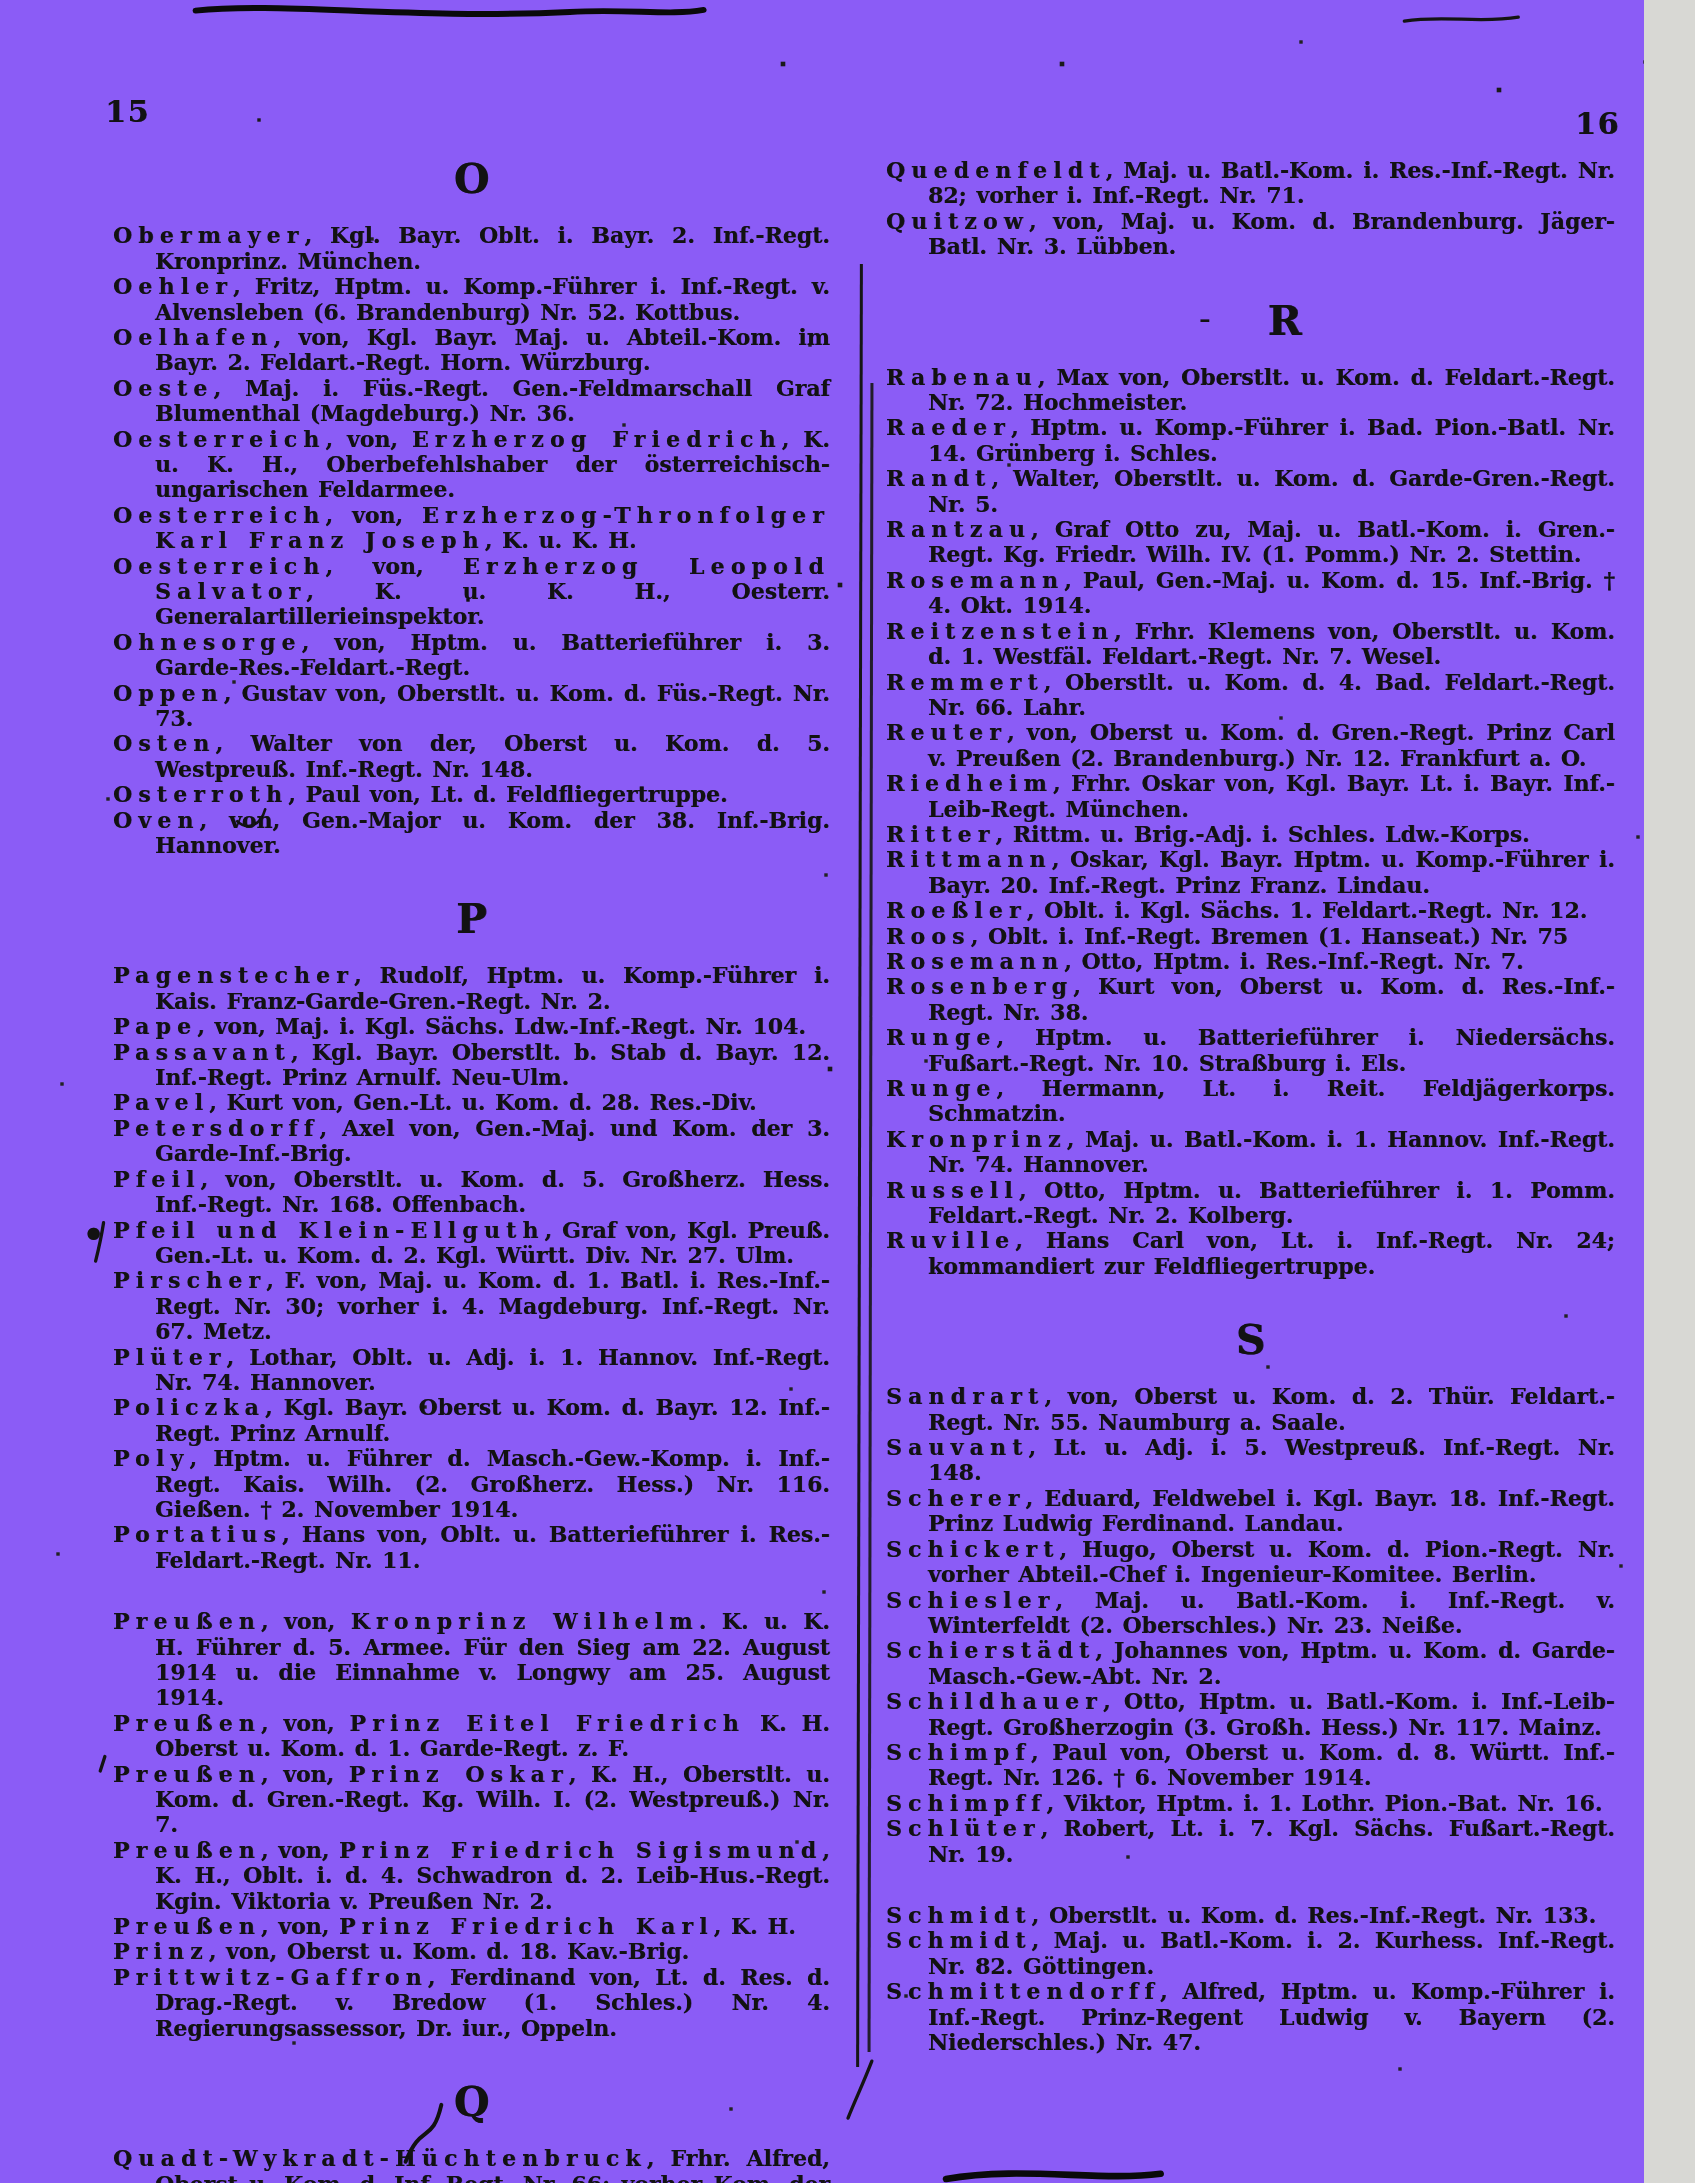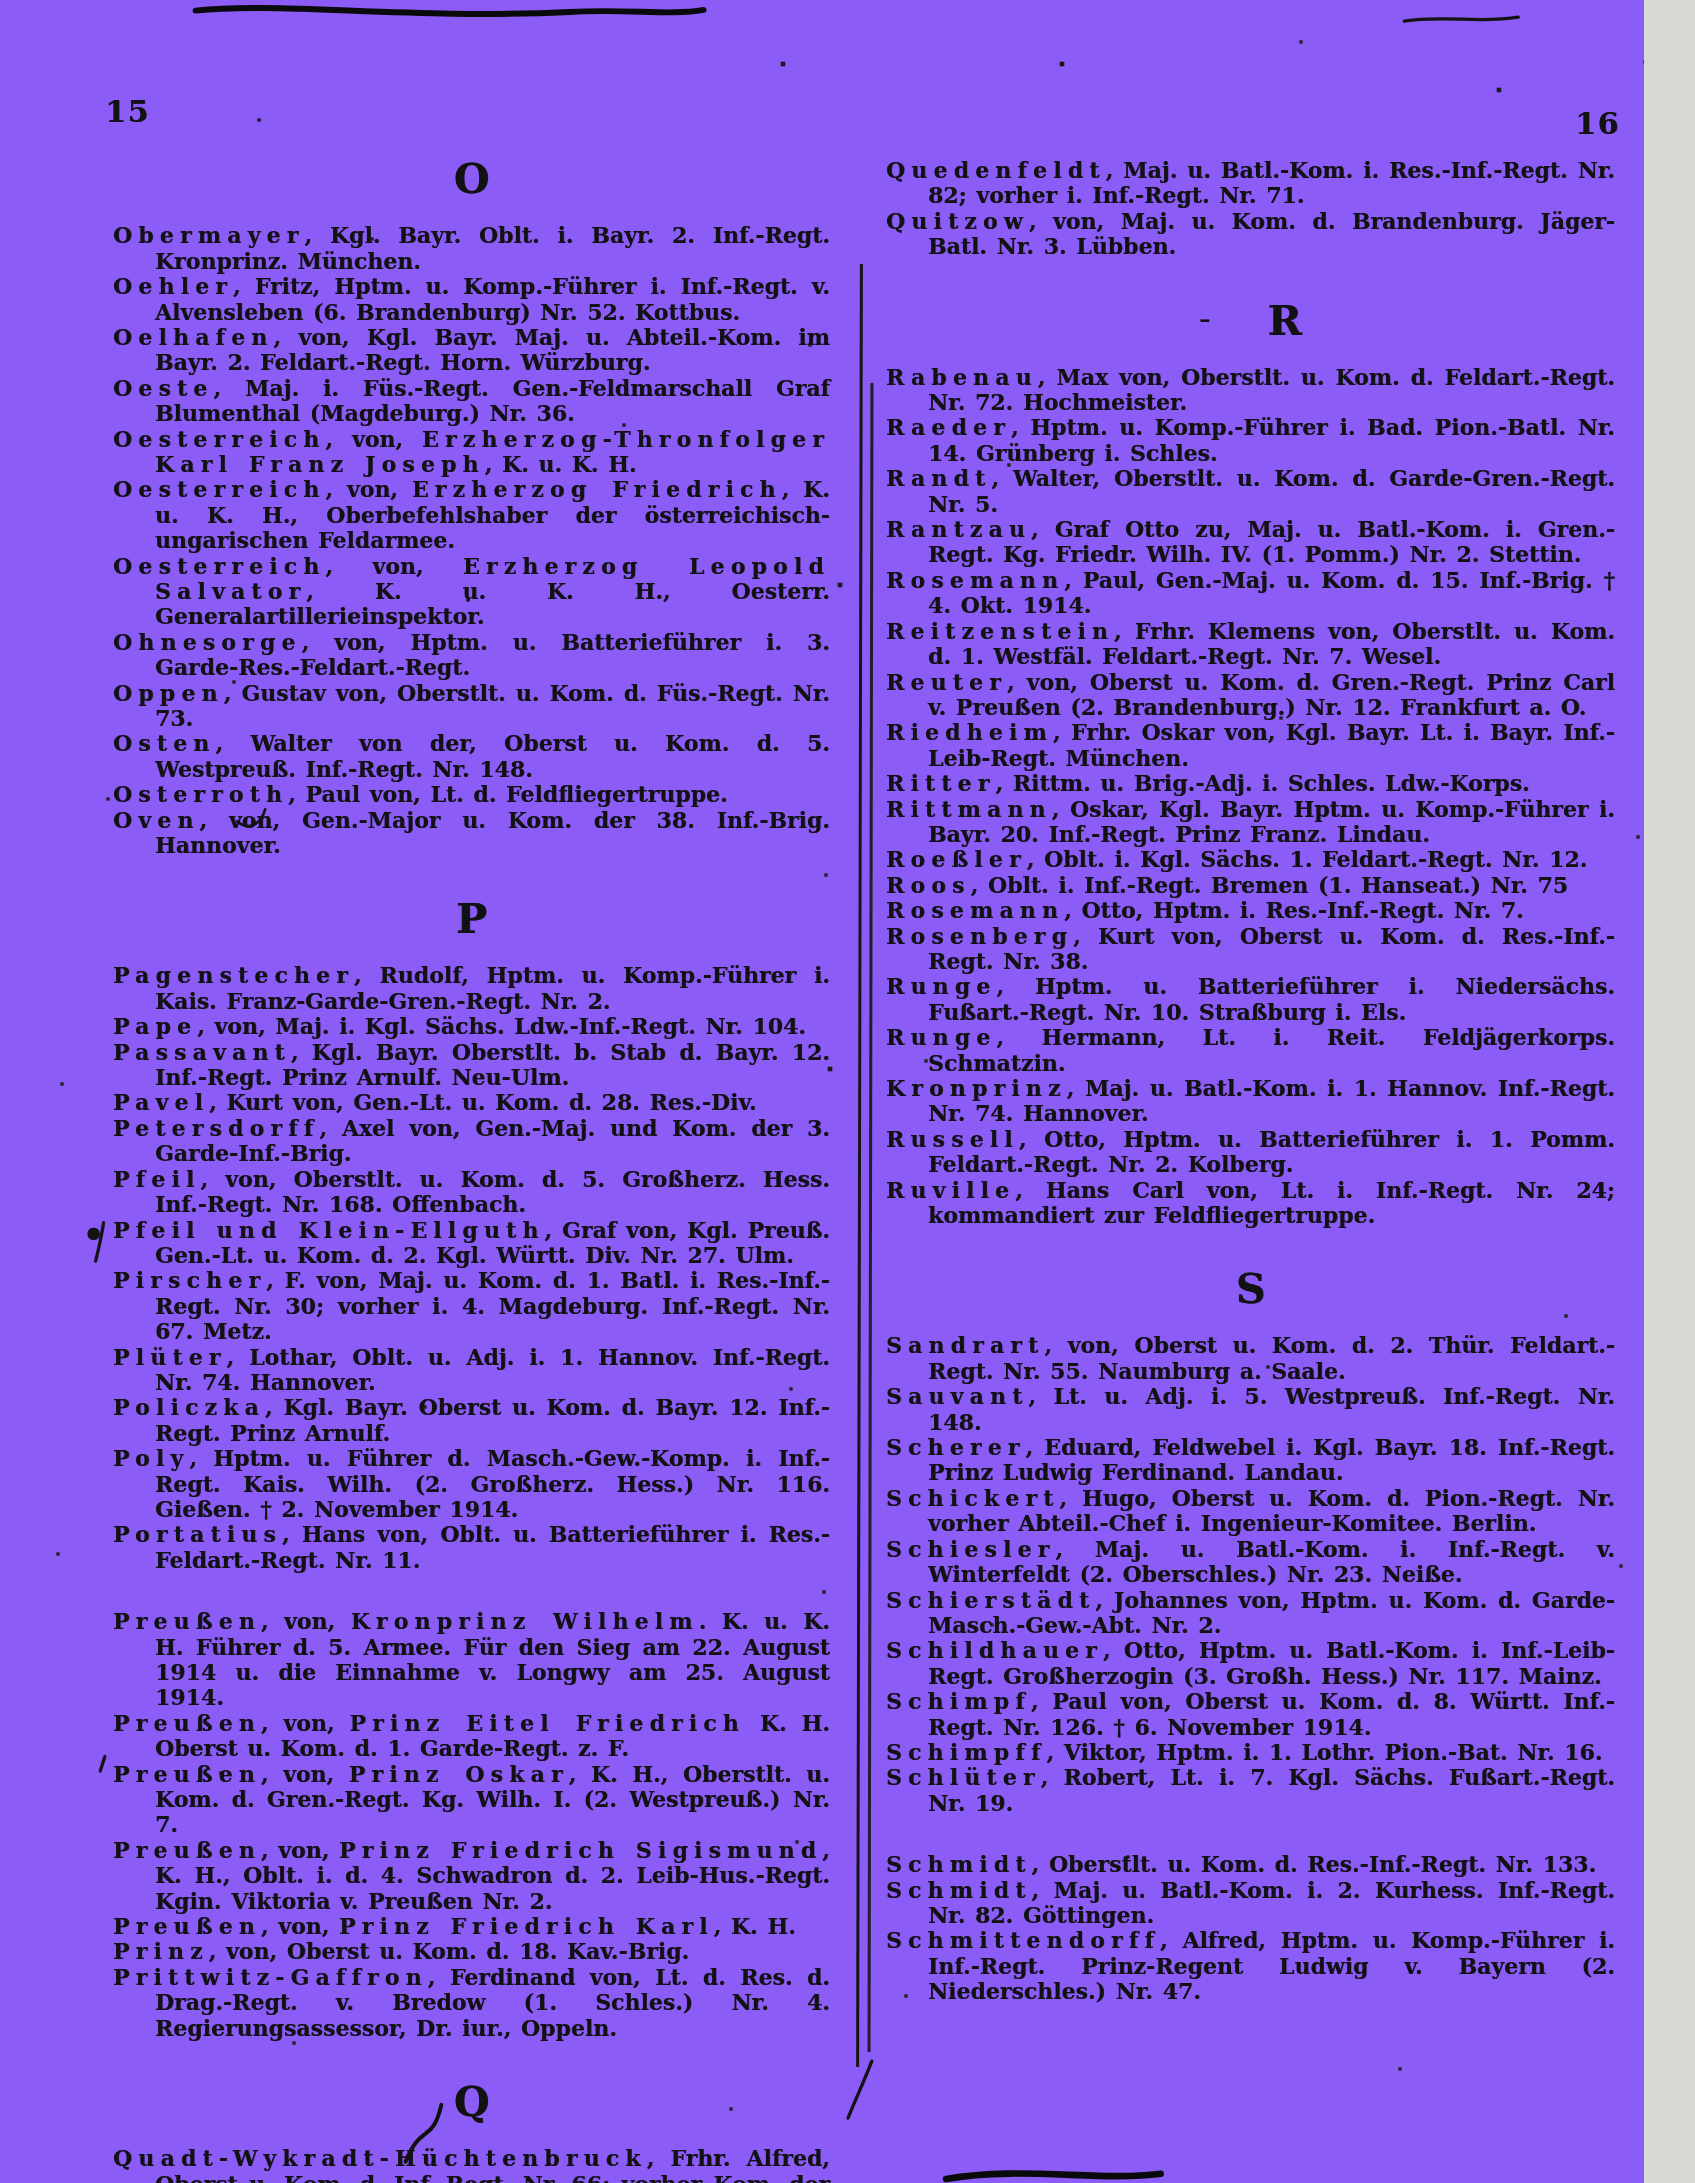--- a/index.html
+++ b/index.html
@@ -106,22 +106,22 @@
   <div class="divider divider-a"></div>
   <div class="divider divider-b"></div>
 
   <div class="col col-left" id="col-left">
       <div class="section">
         <div class="section-letter"><span>O</span></div>
         <p class="entry"><span class="sperr">Obermayer</span><span>, Kgl. Bayr. Oblt. i. Bayr. 2. Inf.-Regt. Kronprinz. München.</span></p>
         <p class="entry"><span class="sperr">Oehler</span><span>, Fritz, Hptm. u. Komp.-Führer i. Inf.-Regt. v. Alvensleben (6. Brandenburg) Nr. 52. Kottbus.</span></p>
         <p class="entry"><span class="sperr">Oelhafen</span><span>, von, Kgl. Bayr. Maj. u. Abteil.-Kom. im Bayr. 2. Feldart.-Regt. Horn. Würzburg.</span></p>
         <p class="entry"><span class="sperr">Oeste</span><span>, Maj. i. Füs.-Regt. Gen.-Feldmarschall Graf Blumenthal (Magdeburg.) Nr. 36.</span></p>
+        <p class="entry"><span class="sperr">Oesterreich</span><span>, von, </span><span class="sperr">Erzherzog Friedrich</span><span>, K. u. K. H., Oberbefehlshaber der österreichisch-ungarischen Feldarmee.</span></p>
         <p class="entry"><span class="sperr">Oesterreich</span><span>, von, </span><span class="sperr">Erzherzog-Thronfolger Karl Franz Joseph</span><span>, K. u. K. H.</span></p>
-        <p class="entry"><span class="sperr">Oesterreich</span><span>, von, </span><span class="sperr">Erzherzog Friedrich</span><span>, K. u. K. H., Oberbefehlshaber der österreichisch-ungarischen Feldarmee.</span></p>
         <p class="entry"><span class="sperr">Oesterreich</span><span>, von, </span><span class="sperr">Erzherzog Leopold Salvator</span><span>, K. u. K. H., Oesterr. Generalartillerieinspektor.</span></p>
         <p class="entry"><span class="sperr">Ohnesorge</span><span>, von, Hptm. u. Batterieführer i. 3. Garde-Res.-Feldart.-Regt.</span></p>
         <p class="entry"><span class="sperr">Oppen</span><span>, Gustav von, Oberstlt. u. Kom. d. Füs.-Regt. Nr. 73.</span></p>
         <p class="entry"><span class="sperr">Osten</span><span>, Walter von der, Oberst u. Kom. d. 5. Westpreuß. Inf.-Regt. Nr. 148.</span></p>
         <p class="entry"><span class="sperr">Osterroth</span><span>, Paul von, Lt. d. Feldfliegertruppe.</span></p>
         <p class="entry"><span class="sperr">Oven</span><span>, von, Gen.-Major u. Kom. der 38. Inf.-Brig. Hannover.</span></p>
       </div>
       <div class="section">
         <div class="section-letter"><span>P</span></div>
         <p class="entry"><span class="sperr">Pagenstecher</span><span>, Rudolf, Hptm. u. Komp.-Führer i. Kais. Franz-Garde-Gren.-Regt. Nr. 2.</span></p>
@@ -155,20 +155,21 @@
         <p class="entry"><span class="sperr">Quitzow</span><span>, von, Maj. u. Kom. d. Brandenburg. Jäger-Batl. Nr. 3. Lübben.</span></p>
       </div>
       <div class="section">
         <div class="section-letter"><span class="dash">–</span><span>R</span></div>
         <p class="entry"><span class="sperr">Rabenau</span><span>, Max von, Oberstlt. u. Kom. d. Feldart.-Regt. Nr. 72. Hochmeister.</span></p>
         <p class="entry"><span class="sperr">Raeder</span><span>, Hptm. u. Komp.-Führer i. Bad. Pion.-Batl. Nr. 14. Grünberg i. Schles.</span></p>
         <p class="entry"><span class="sperr">Randt</span><span>, Walter, Oberstlt. u. Kom. d. Garde-Gren.-Regt. Nr. 5.</span></p>
         <p class="entry"><span class="sperr">Rantzau</span><span>, Graf Otto zu, Maj. u. Batl.-Kom. i. Gren.-Regt. Kg. Friedr. Wilh. IV. (1. Pomm.) Nr. 2. Stettin.</span></p>
         <p class="entry"><span class="sperr">Rosemann</span><span>, Paul, Gen.-Maj. u. Kom. d. 15. Inf.-Brig. † 4. Okt. 1914.</span></p>
         <p class="entry"><span class="sperr">Reitzenstein</span><span>, Frhr. Klemens von, Oberstlt. u. Kom. d. 1. Westfäl. Feldart.-Regt. Nr. 7. Wesel.</span></p>
+        <p class="entry"><span class="sperr">Remmert</span><span>, Oberstlt. u. Kom. d. 4. Bad. Feldart.-Regt. Nr. 66. Lahr.</span></p>
         <p class="entry"><span class="sperr">Reuter</span><span>, von, Oberst u. Kom. d. Gren.-Regt. Prinz Carl v. Preußen (2. Brandenburg.) Nr. 12. Frankfurt a. O.</span></p>
         <p class="entry"><span class="sperr">Riedheim</span><span>, Frhr. Oskar von, Kgl. Bayr. Lt. i. Bayr. Inf.-Leib-Regt. München.</span></p>
         <p class="entry"><span class="sperr">Ritter</span><span>, Rittm. u. Brig.-Adj. i. Schles. Ldw.-Korps.</span></p>
         <p class="entry"><span class="sperr">Rittmann</span><span>, Oskar, Kgl. Bayr. Hptm. u. Komp.-Führer i. Bayr. 20. Inf.-Regt. Prinz Franz. Lindau.</span></p>
         <p class="entry"><span class="sperr">Roeßler</span><span>, Oblt. i. Kgl. Sächs. 1. Feldart.-Regt. Nr. 12.</span></p>
         <p class="entry"><span class="sperr">Roos</span><span>, Oblt. i. Inf.-Regt. Bremen (1. Hanseat.) Nr. 75</span></p>
         <p class="entry"><span class="sperr">Rosemann</span><span>, Otto, Hptm. i. Res.-Inf.-Regt. Nr. 7.</span></p>
         <p class="entry"><span class="sperr">Rosenberg</span><span>, Kurt von, Oberst u. Kom. d. Res.-Inf.-Regt. Nr. 38.</span></p>
         <p class="entry"><span class="sperr">Runge</span><span>, Hptm. u. Batterieführer i. Niedersächs. Fußart.-Regt. Nr. 10. Straßburg i. Els.</span></p>
         <p class="entry"><span class="sperr">Runge</span><span>, Hermann, Lt. i. Reit. Feldjägerkorps. Schmatzin.</span></p>

